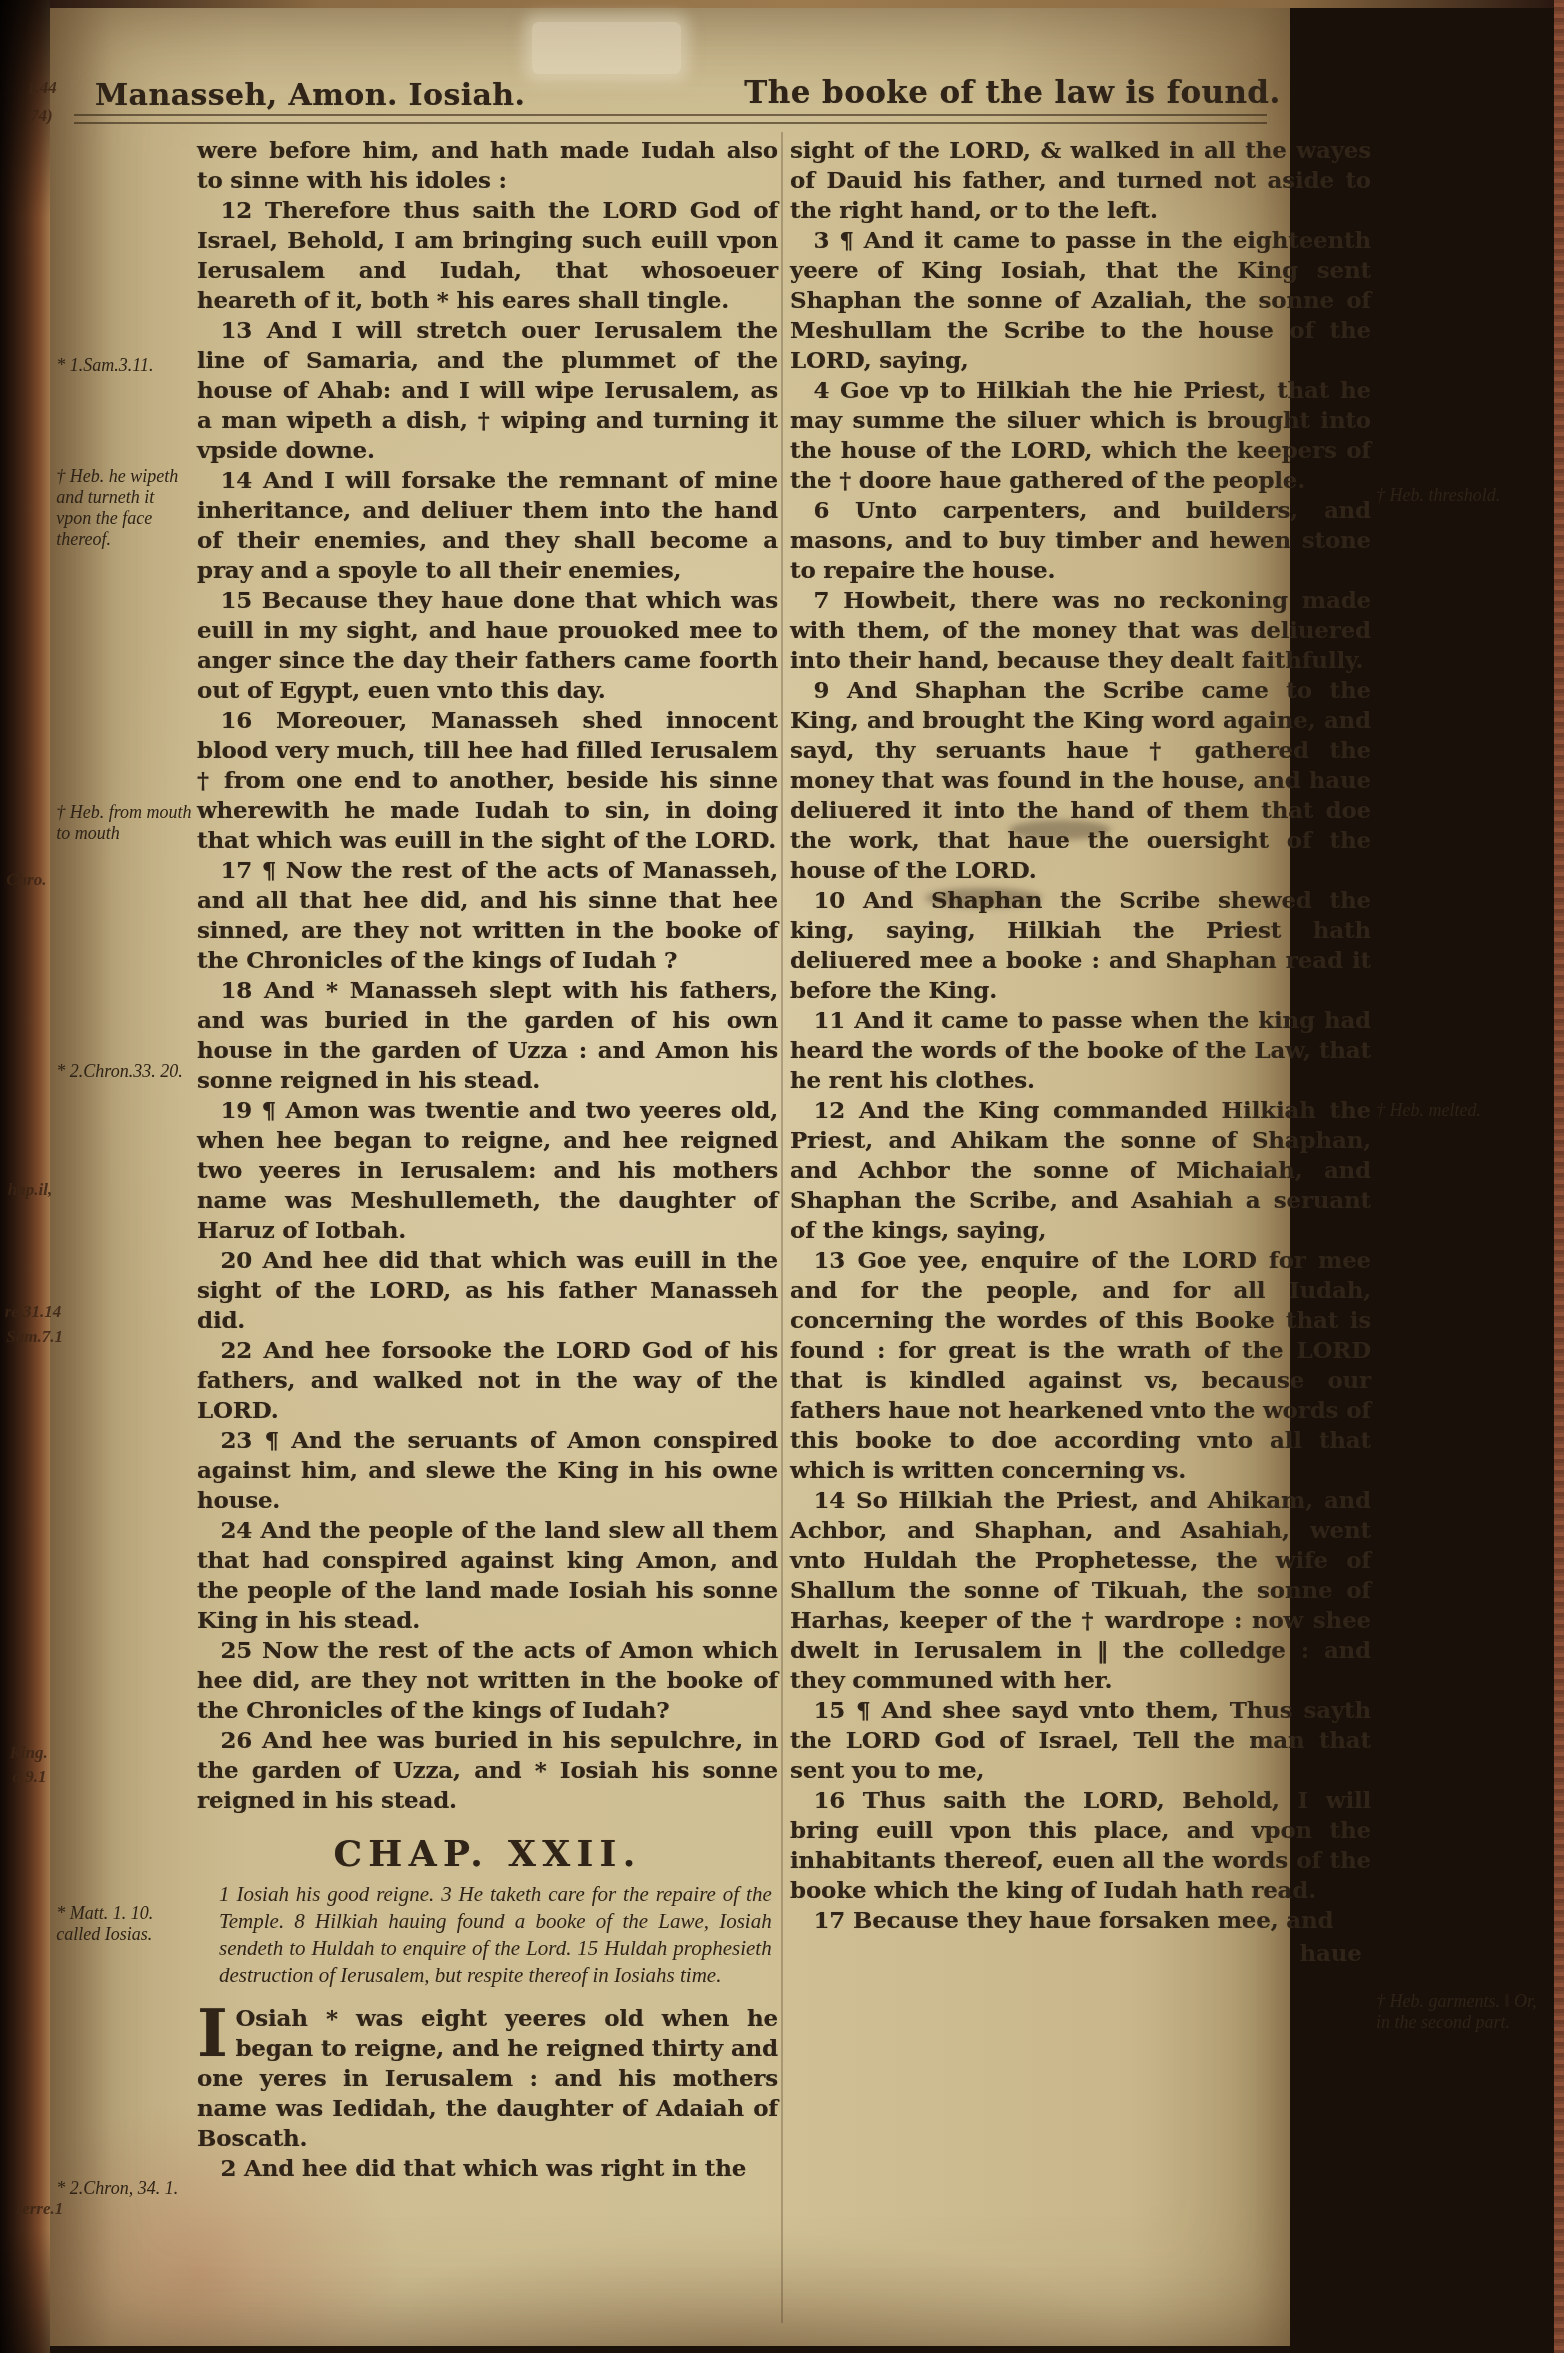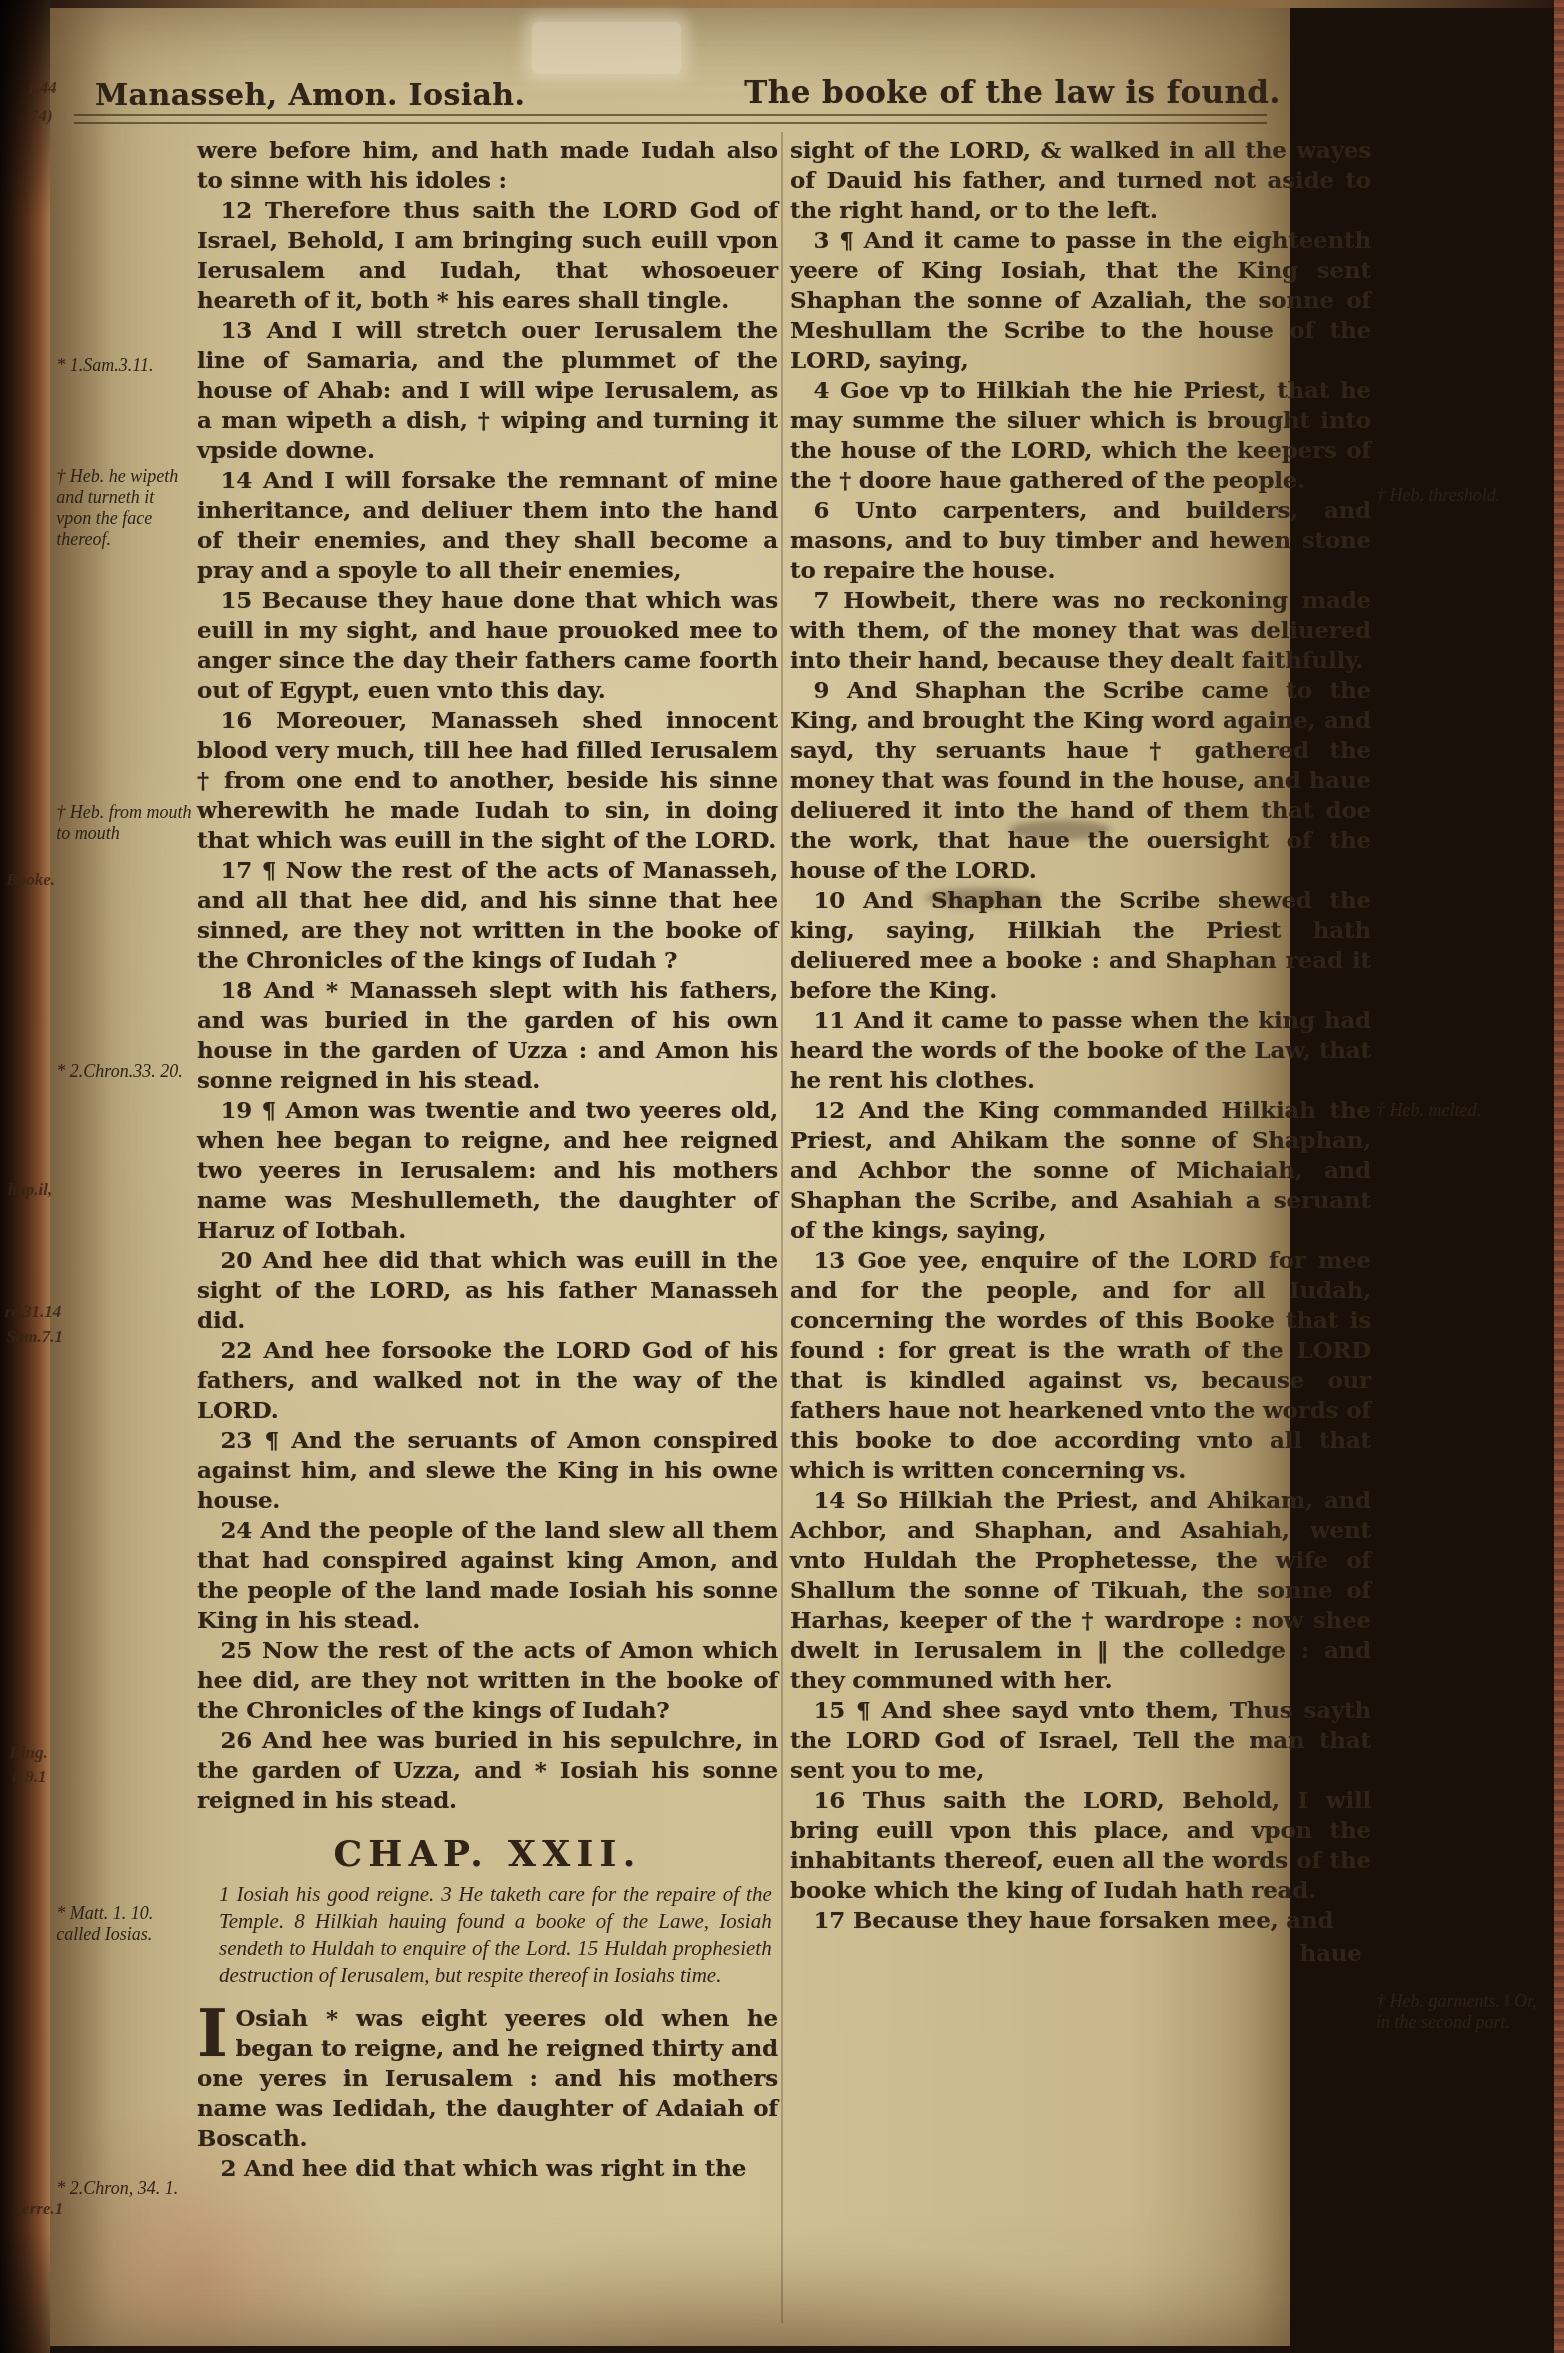--- a/index.html
+++ b/index.html
@@ -185,21 +185,21 @@
     <div class="margin-note" style="top:1983px">† Heb. garments. ‖ Or, in the second part.</div>
   </div>
 
   <div class="smudge s1"></div>
   <div class="smudge s2"></div>
 </div>
 
 <div class="gutter-frags">
   <span style="left:27px; top:78px">1.44</span>
   <span style="left:30px; top:106px">74)</span>
-  <span style="left:6.3px;  top:870px">Booke.</span>
+  <span style="left:6.3px;  top:870px">Chro.</span>
   <span style="left:7.8px; top:1180px">hap.il,</span>
   <span style="left:4.7px;  top:1302px">re.31.14</span>
   <span style="left:6.3px;  top:1327px">Sam.7.1</span>
   <span style="left:9.4px; top:1743px">King.</span>
   <span style="left:12.5px; top:1767px">d 9.1</span>
   <span style="left:15.6px; top:2199px">Ierre.1</span>
 </div>
 
 
 </body></html>

